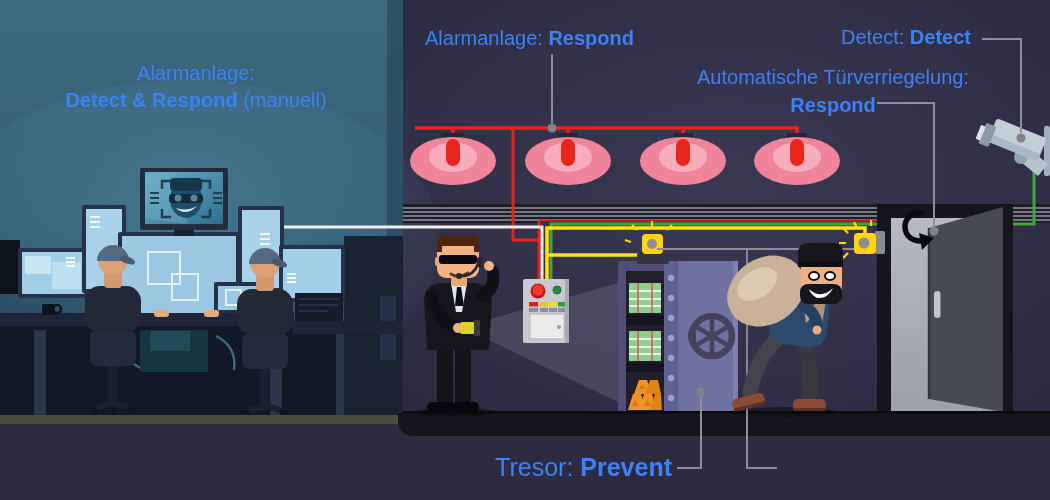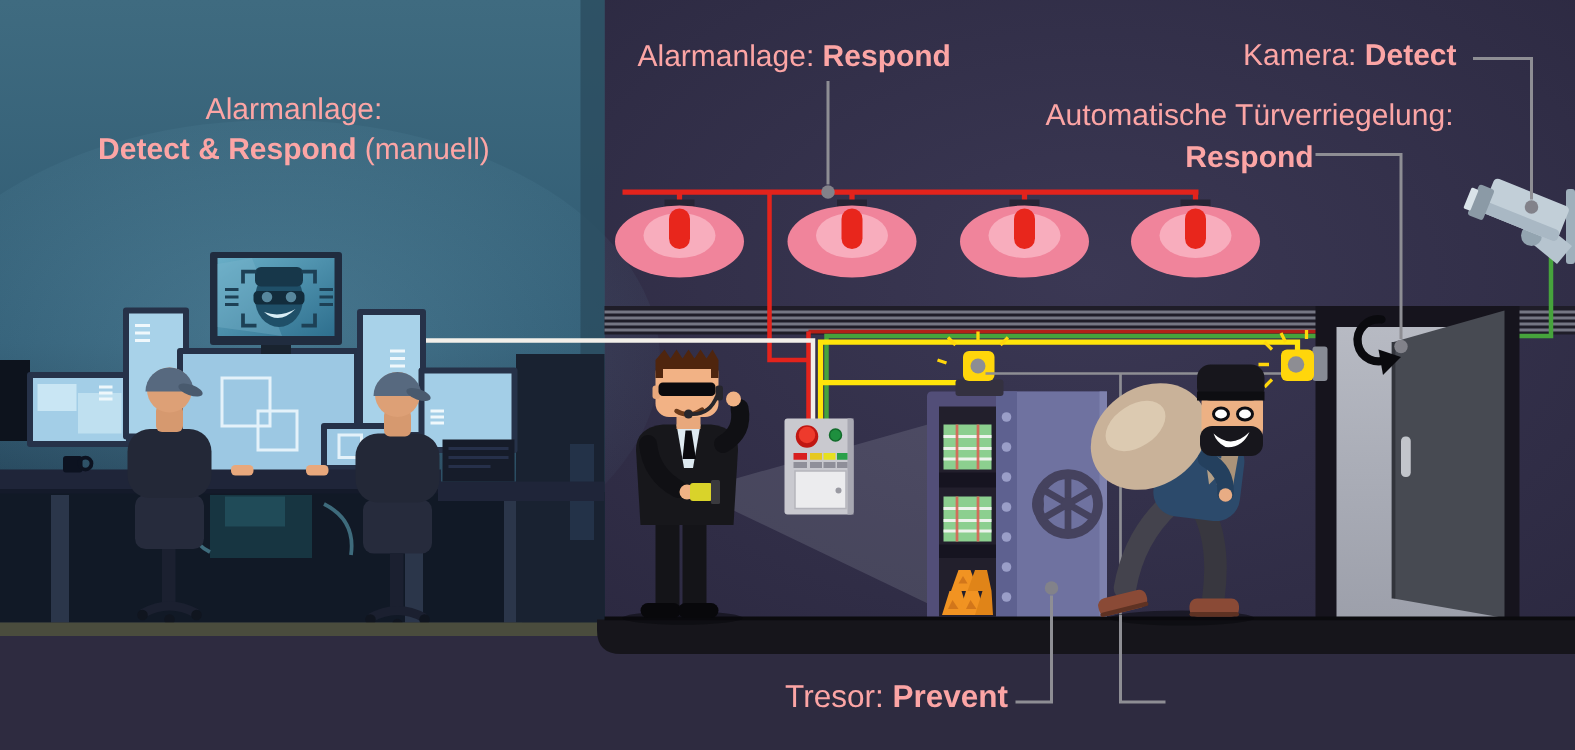--- a/index.html
+++ b/index.html
@@ -1,26 +1,26 @@
 <!DOCTYPE html>
 <html><head>
 <meta charset="utf-8">
 <style>
   html,body{margin:0;padding:0;background:#2e2b40;}
   .stage{position:relative;width:1050px;height:500px;overflow:hidden;
          font-family:"Liberation Sans",sans-serif;}
   .stage svg{position:absolute;left:0;top:0;display:block;}
-  .lbl{position:absolute;color:#fca5a5;font-size:20px;white-space:nowrap;
+  .lbl{position:absolute;color:#3b82f6;font-size:20px;white-space:nowrap;
        font-family:"Liberation Sans",sans-serif;}
   .lbl b{font-weight:700;}
   #lbl-wach{left:60px;top:60px;width:272px;text-align:center;line-height:27px;}
   #lbl-alarm{left:425px;top:27px;}
   #lbl-kamera{right:79px;top:26px;}
   #lbl-lock{left:668px;top:63px;width:330px;text-align:center;line-height:28px;}
-  #lbl-tresor{right:378px;top:453px;font-size:21px;margin-left:14px;}
+  #lbl-tresor{right:378px;top:453px;font-size:25px;margin-left:14px;}
   #lbl-sensor{left:786px;top:453px;font-size:21px;}
 </style>
 </head>
 <body>
 
 <div class="stage">
 <svg width="1050" height="500" viewBox="0 0 1050 500">
   <defs>
     <linearGradient id="tealBg" x1="0" y1="0" x2="0" y2="1">
       <stop offset="0" stop-color="#3f6b80"></stop>
@@ -382,21 +382,21 @@
 </svg>
 
   <div class="lbl" id="lbl-wach">
     <span>Alarmanlage:</span><br>
     <b>Detect &amp; Respond</b><span> (manuell)</span>
   </div>
   <div class="lbl" id="lbl-alarm">
     <span>Alarmanlage: </span><b>Respond</b>
   </div>
   <div class="lbl" id="lbl-kamera">
-    <span>Kamera: </span><b>Detect</b>
+    <span>Detect: </span><b>Detect</b>
   </div>
   <div class="lbl" id="lbl-lock">
     <span>Automatische Türverriegelung:</span><br>
     <b>Respond</b>
   </div>
   <div class="lbl" id="lbl-tresor">
     <span>Tresor: </span><b>Prevent</b>
   </div>
 </div>
 

